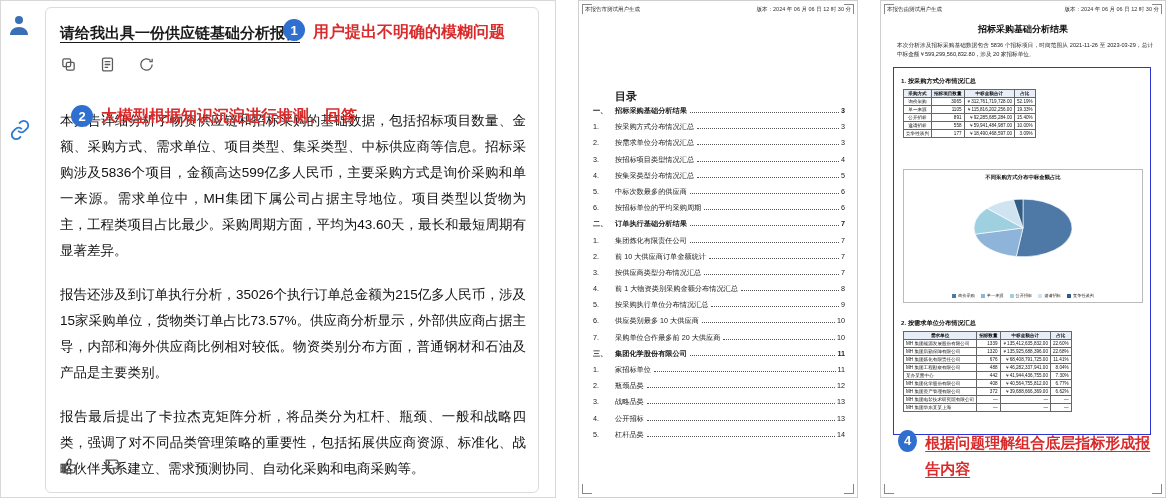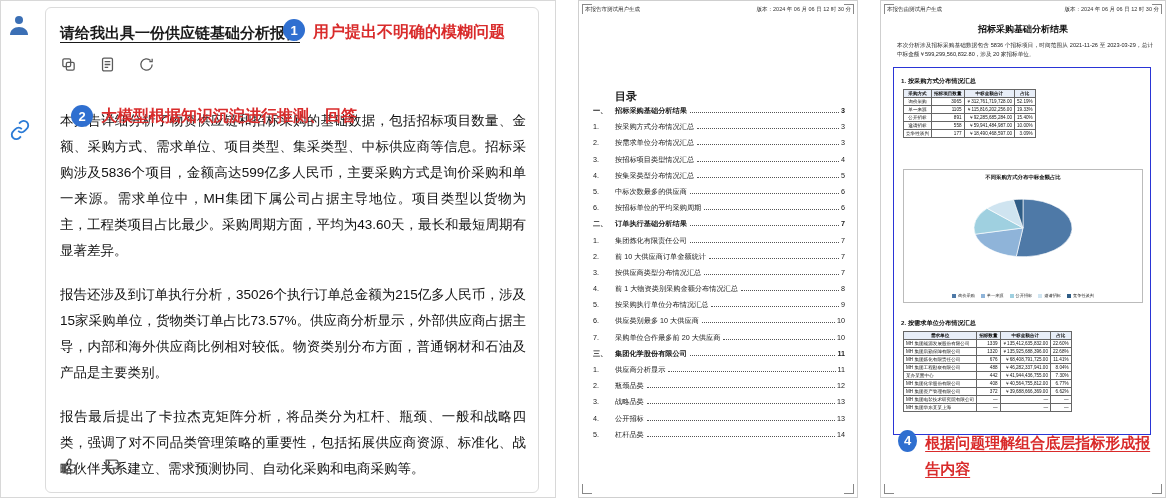--- a/index.html
+++ b/index.html
@@ -260,21 +260,21 @@
         <span class="toc-pg">10</span>
       </div>
       <div class="toc-row lvl1">
         <span class="toc-num">三、</span>
         <span class="toc-lbl">集团化学股份有限公司</span>
         <span class="toc-dots"></span>
         <span class="toc-pg">11</span>
       </div>
       <div class="toc-row">
         <span class="toc-num">1.</span>
-        <span class="toc-lbl">供应商分析显示</span>
+        <span class="toc-lbl">家招标单位</span>
         <span class="toc-dots"></span>
         <span class="toc-pg">11</span>
       </div>
       <div class="toc-row">
         <span class="toc-num">2.</span>
         <span class="toc-lbl">瓶颈品类</span>
         <span class="toc-dots"></span>
         <span class="toc-pg">12</span>
       </div>
       <div class="toc-row">

